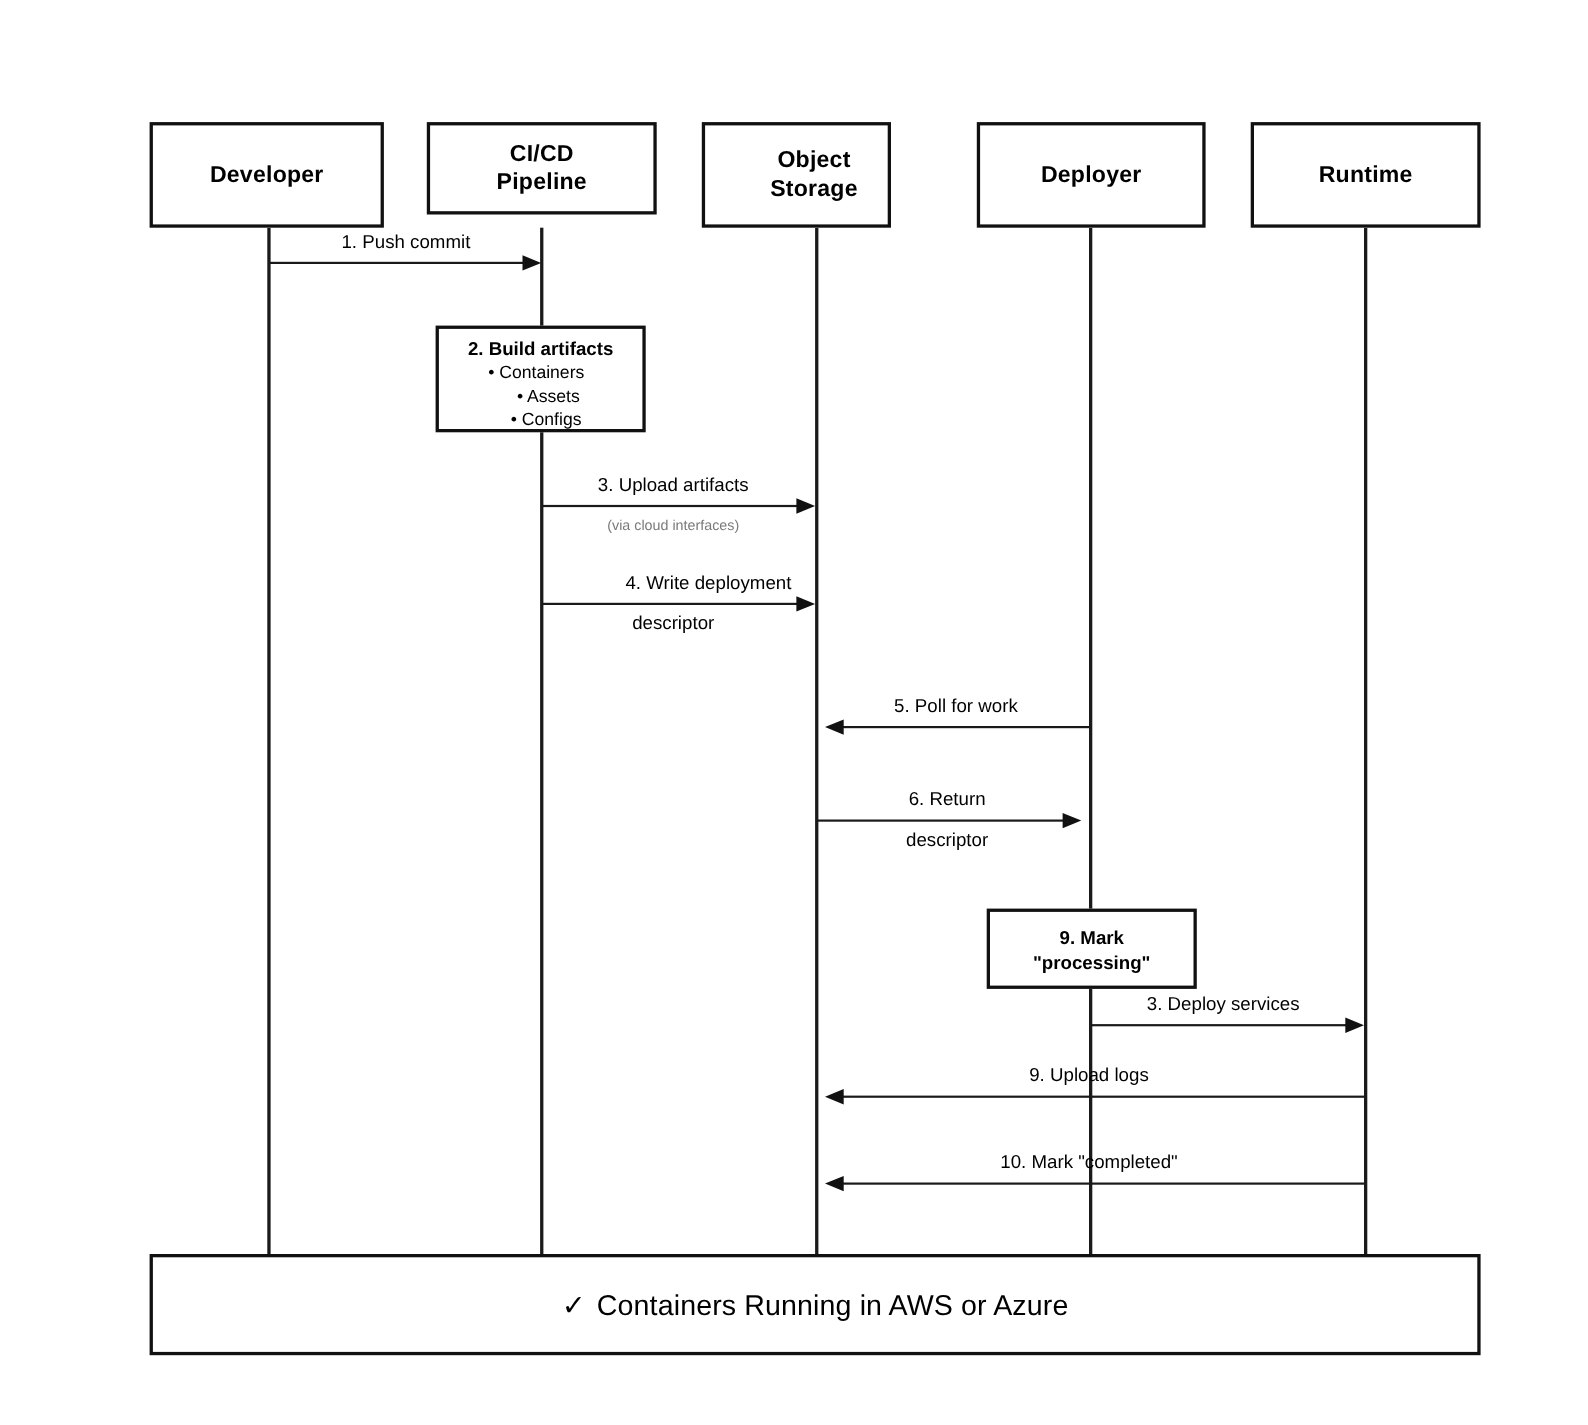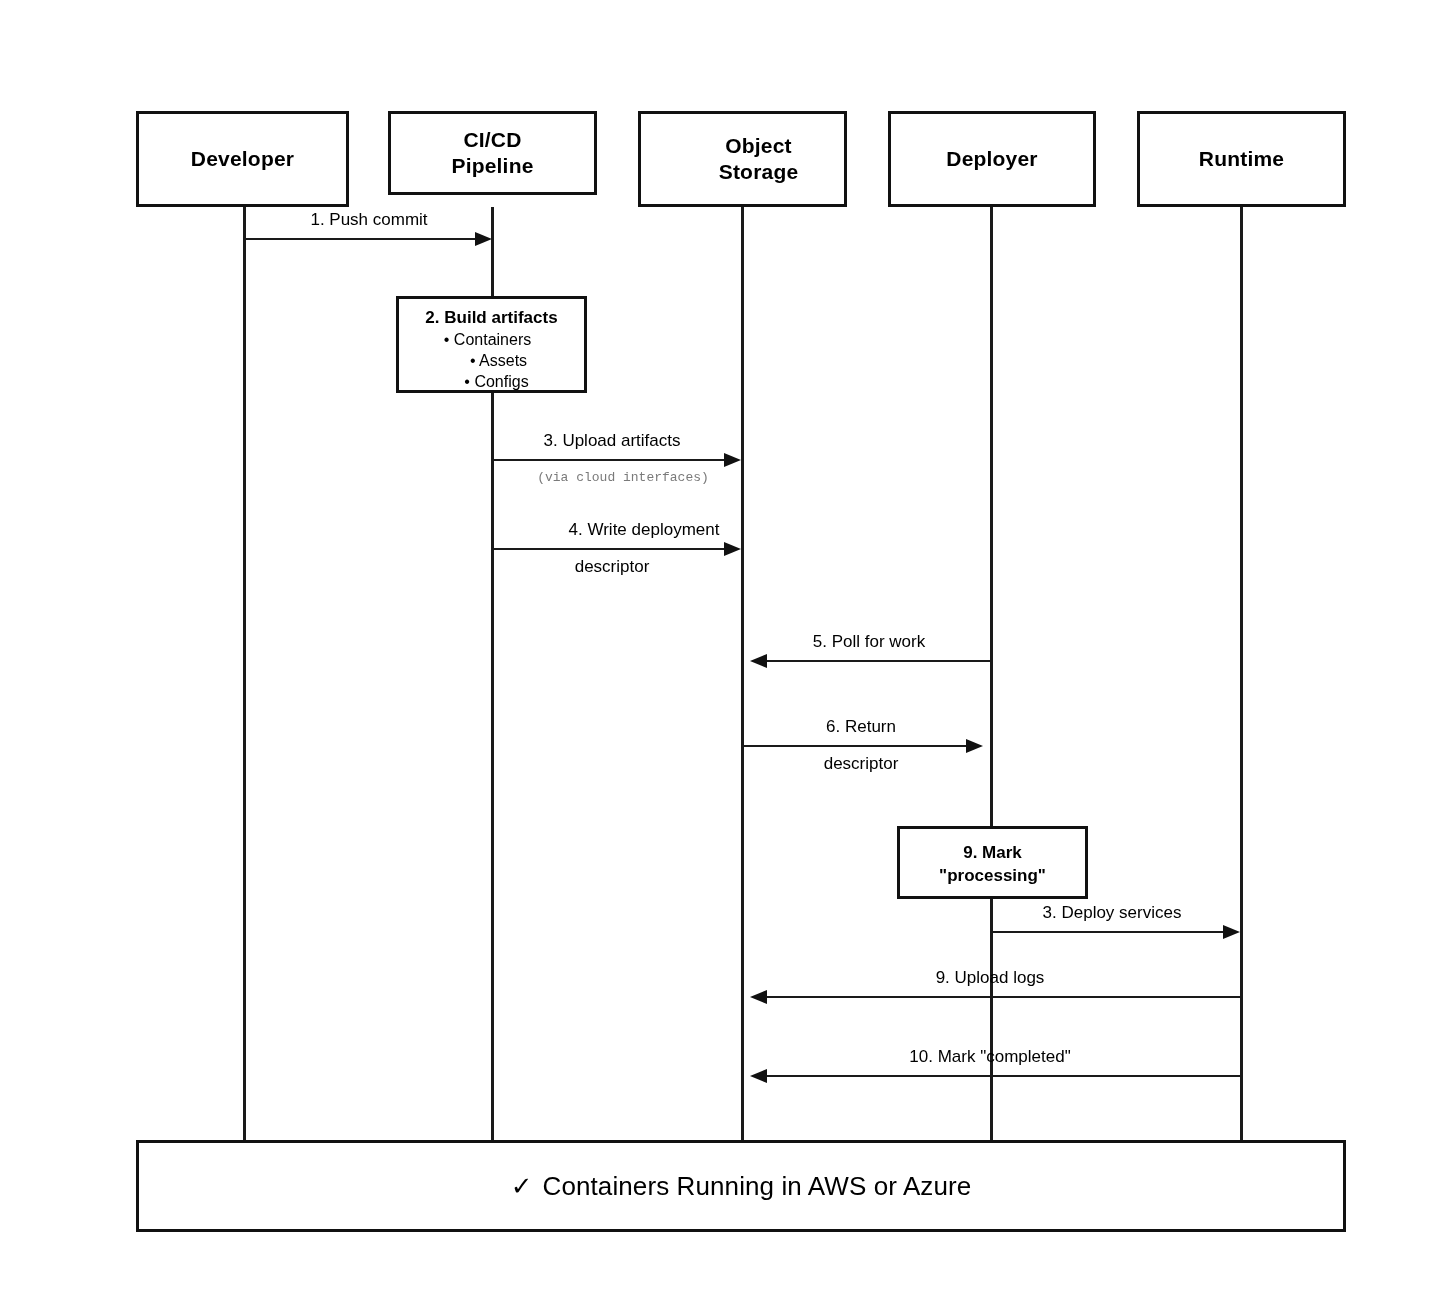--- a/index.html
+++ b/index.html
@@ -138,21 +138,21 @@
 
   <div class="actor-box" style="left:136px; top:111px; width:213px; height:96px;">
     <span class="actor-label">Developer</span>
   </div>
 
   <div class="actor-box" style="left:388px; top:111px; width:209px; height:84px;">
     <span class="actor-label">CI/CD
 Pipeline</span>
   </div>
 
-  <div class="actor-box" style="left:638px; top:111px; width:209px; height:96px;padding-left:32px;">
+  <div class="actor-box" style="left:638px; top:111px; width:172px; height:96px;padding-left:32px;">
     <span class="actor-label">Object
 Storage</span>
   </div>
 
   <div class="actor-box" style="left:888px; top:111px; width:208px; height:96px;">
     <span class="actor-label">Deployer</span>
   </div>
 
   <div class="actor-box" style="left:1137px; top:111px; width:209px; height:96px;">
     <span class="actor-label">Runtime</span>
@@ -176,21 +176,21 @@
       <span class="note-item" style="margin-left:-8px;">• Containers</span>
       <span class="note-item" style="margin-left:14px;">• Assets</span>
       <span class="note-item" style="margin-left:10px;">• Configs</span>
     </div>
   </div>
 
   <div class="msg" style="left:493px; top:459px; width:248px;">
     <div class="msg-line" style="width:232px;"></div>
     <div class="arrow-head arrow-right" style="left:231px;"></div>
     <div class="msg-label label-above" style="left:119px;">3. Upload artifacts</div>
-    <div class="msg-label label-below label-sub" style="left:130px;font-family:Liberation Mono, monospace;">(via cloud interfaces)</div>
+    <div class="msg-label label-below label-sub" style="left:119px;">(via cloud interfaces)</div>
   </div>
 
   <div class="msg" style="left:493px; top:548px; width:248px;">
     <div class="msg-line" style="width:232px;"></div>
     <div class="arrow-head arrow-right" style="left:231px;"></div>
     <div class="msg-label label-above" style="left:119px;margin-left:32px;">4. Write deployment</div>
     <div class="msg-label label-below" style="left:119px;">descriptor</div>
   </div>
 
   <div class="msg" style="left:750px; top:660px; width:241px;">

